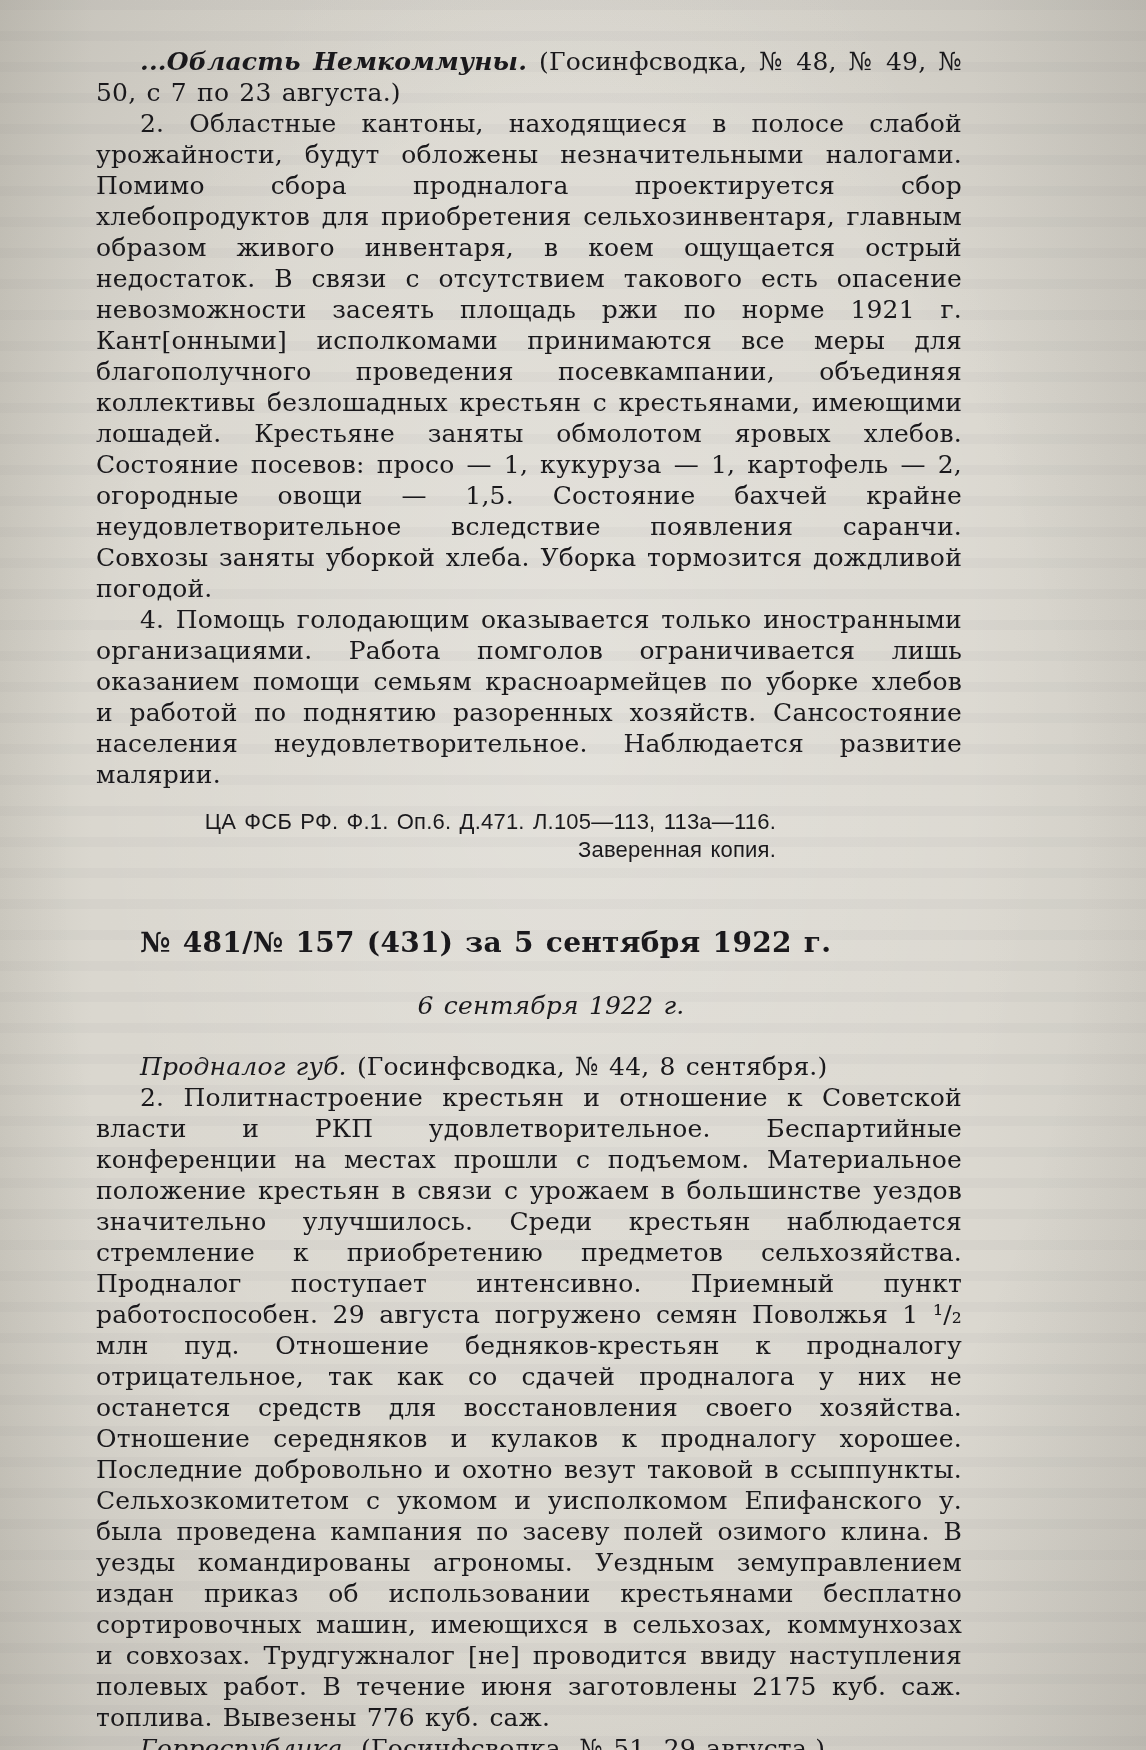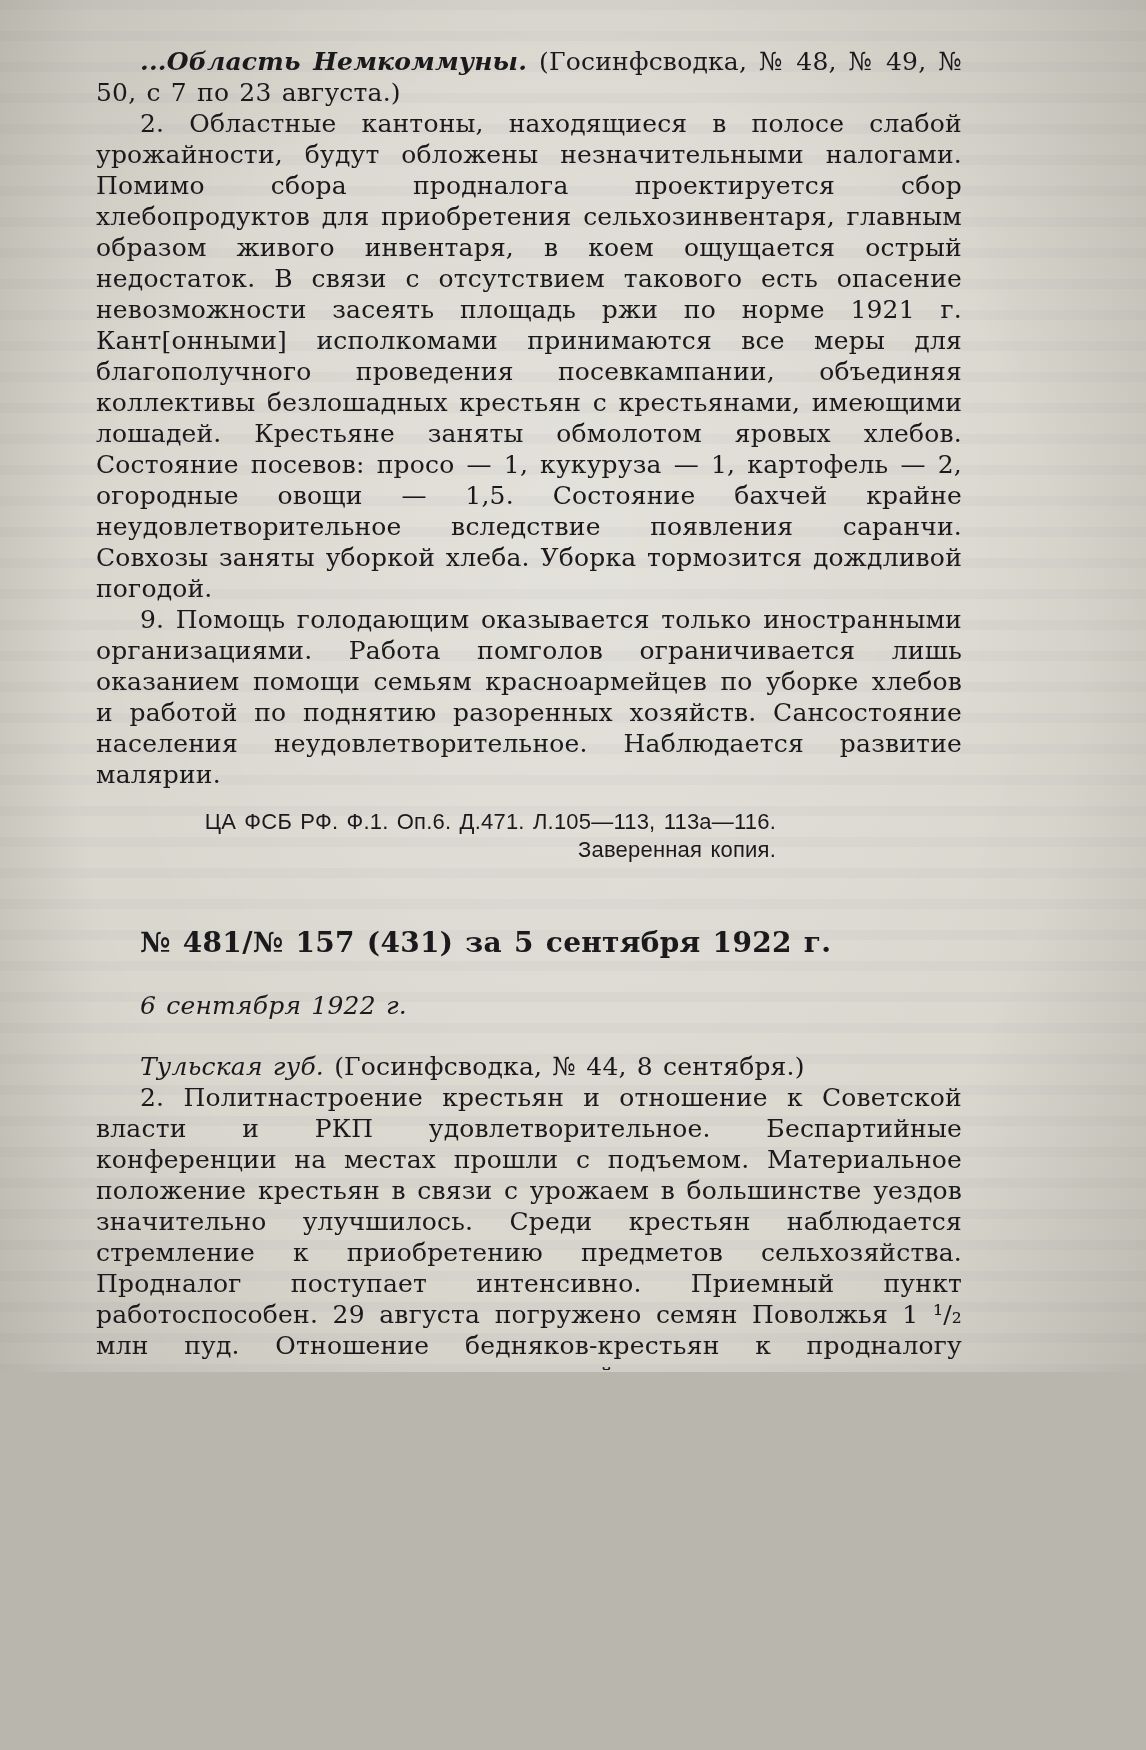--- a/index.html
+++ b/index.html
@@ -3,21 +3,21 @@
 <meta charset="utf-8">
 <style>
   html, body {
     margin: 0;
     padding: 0;
     background: #b9b6ad;
   }
   .page {
     position: relative;
     width: 1146px;
-    height: 1372px;
+    height: 1750px;
     margin: 0 auto;
     box-sizing: border-box;
     padding: 46px 184px 0 96px;
     background:
       radial-gradient(ellipse at 50% 40%, rgba(255,255,255,0.25) 0%, rgba(255,255,255,0) 60%),
       linear-gradient(90deg, #cfccc3 0%, #dad7cf 8%, #dbd8d0 85%, #d2cfc7 100%),
       #d8d5cd;
     color: #1a191c;
     font-family: "DejaVu Serif", "Liberation Serif", serif;
     display: flex;
@@ -84,45 +84,45 @@
     font-size: 28px;
     line-height: 34px;
     font-weight: bold;
     letter-spacing: 0.3px;
   }
   .doc-date {
     margin-top: 30px;
     font-size: 25px;
     line-height: 31px;
     font-style: italic;
-    text-align: left;
+    text-align: center;
   }
   .first-after-date {
     margin-top: 30px;
   }
 </style>
 </head>
 <body>
 
 <div class="page">
   <div class="text-column">
 
     <p class="para"><span class="lead-bold-italic">...Область Немкоммуны.</span><span> (Госинфсводка, № 48, № 49, № 50, с 7 по 23 августа.)</span></p>
 
     <p class="para">2. Областные кантоны, находящиеся в полосе слабой урожайности, будут обложены незначительными налогами. Помимо сбора продналога проектируется сбор хлебопродуктов для приобретения сельхозинвентаря, главным образом живого инвентаря, в коем ощущается острый недостаток. В связи с отсутствием такового есть опасение невозможности засеять площадь ржи по норме 1921 г. Кант[онными] исполкомами принимаются все меры для благополучного проведения посевкампании, объединяя коллективы безлошадных крестьян с крестьянами, имеющими лошадей. Крестьяне заняты обмолотом яровых хлебов. Состояние посевов: просо — 1, кукуруза — 1, картофель — 2, огородные овощи — 1,5. Состояние бахчей крайне неудовлетворительное вследствие появления саранчи. Совхозы заняты уборкой хлеба. Уборка тормозится дождливой погодой.</p>
 
-    <p class="para">9. Помощь голодающим оказывается только иностранными организациями. Работа помголов ограничивается лишь оказанием помощи семьям красноармейцев по уборке хлебов и работой по поднятию разоренных хозяйств. Сансостояние населения неудовлетворительное. Наблюдается развитие малярии.</p>
+    <p class="para">4. Помощь голодающим оказывается только иностранными организациями. Работа помголов ограничивается лишь оказанием помощи семьям красноармейцев по уборке хлебов и работой по поднятию разоренных хозяйств. Сансостояние населения неудовлетворительное. Наблюдается развитие малярии.</p>
 
     <p class="para archive">ЦА ФСБ РФ. Ф.1. Оп.6. Д.471. Л.105—113, 113а—116. Заверенная копия.</p>
 
     <p class="para doc-heading">№ 481/№ 157 (431) за 5 сентября 1922 г.</p>
 
     <p class="para doc-date">6 сентября 1922 г.</p>
 
-    <p class="para first-after-date"><span class="lead-italic">Тульская губ.</span><span> (Госинфсводка, № 44, 8 сентября.)</span></p>
+    <p class="para first-after-date"><span class="lead-italic">Продналог губ.</span><span> (Госинфсводка, № 44, 8 сентября.)</span></p>
 
     <p class="para">2. Политнастроение крестьян и отношение к Советской власти и РКП удовлетворительное. Беспартийные конференции на местах прошли с подъемом. Материальное положение крестьян в связи с урожаем в большинстве уездов значительно улучшилось. Среди крестьян наблюдается стремление к приобретению предметов сельхозяйства. Продналог поступает интенсивно. Приемный пункт работоспособен. 29 августа погружено семян Поволжья 1 ¹/₂ млн пуд. Отношение бедняков-крестьян к продналогу отрицательное, так как со сдачей продналога у них не останется средств для восстановления своего хозяйства. Отношение середняков и кулаков к продналогу хорошее. Последние добровольно и охотно везут таковой в ссыппункты. Сельхозкомитетом с укомом и уисполкомом Епифанского у. была проведена кампания по засеву полей озимого клина. В уезды командированы агрономы. Уездным земуправлением издан приказ об использовании крестьянами бесплатно сортировочных машин, имеющихся в сельхозах, коммунхозах и совхозах. Трудгужналог [не] проводится ввиду наступления полевых работ. В течение июня заготовлены 2175 куб. саж. топлива. Вывезены 776 куб. саж.</p>
 
     <p class="para"><span class="lead-italic">Горреспублика.</span><span> (Госинфсводка, № 51, 29 августа.)</span></p>
 
   </div>
 
 </div>
 
 </body></html>

